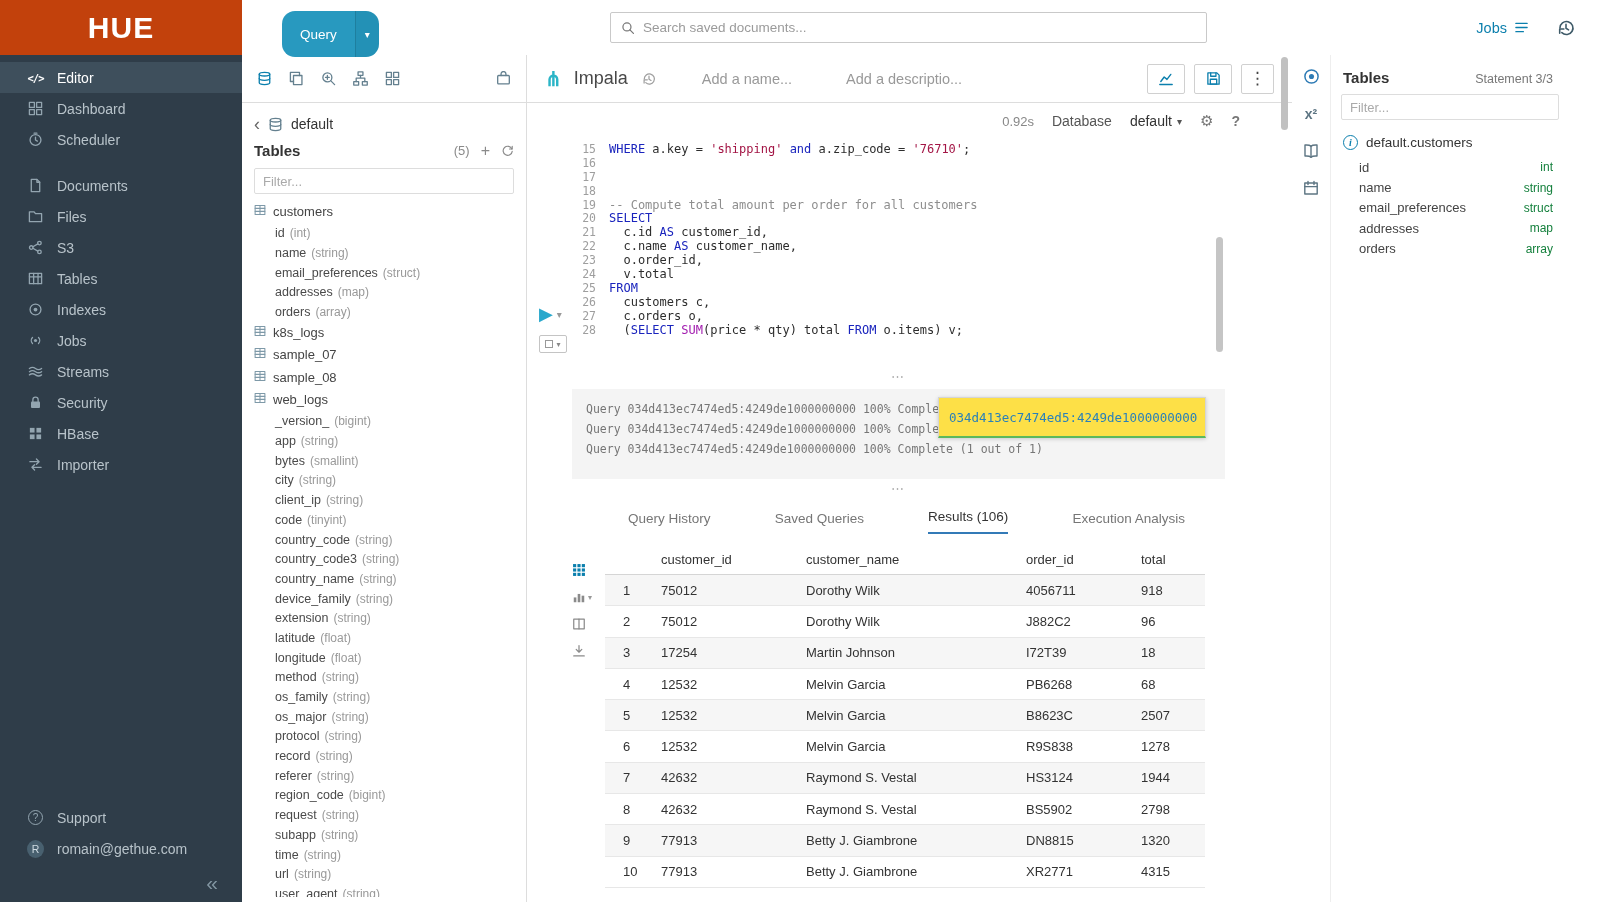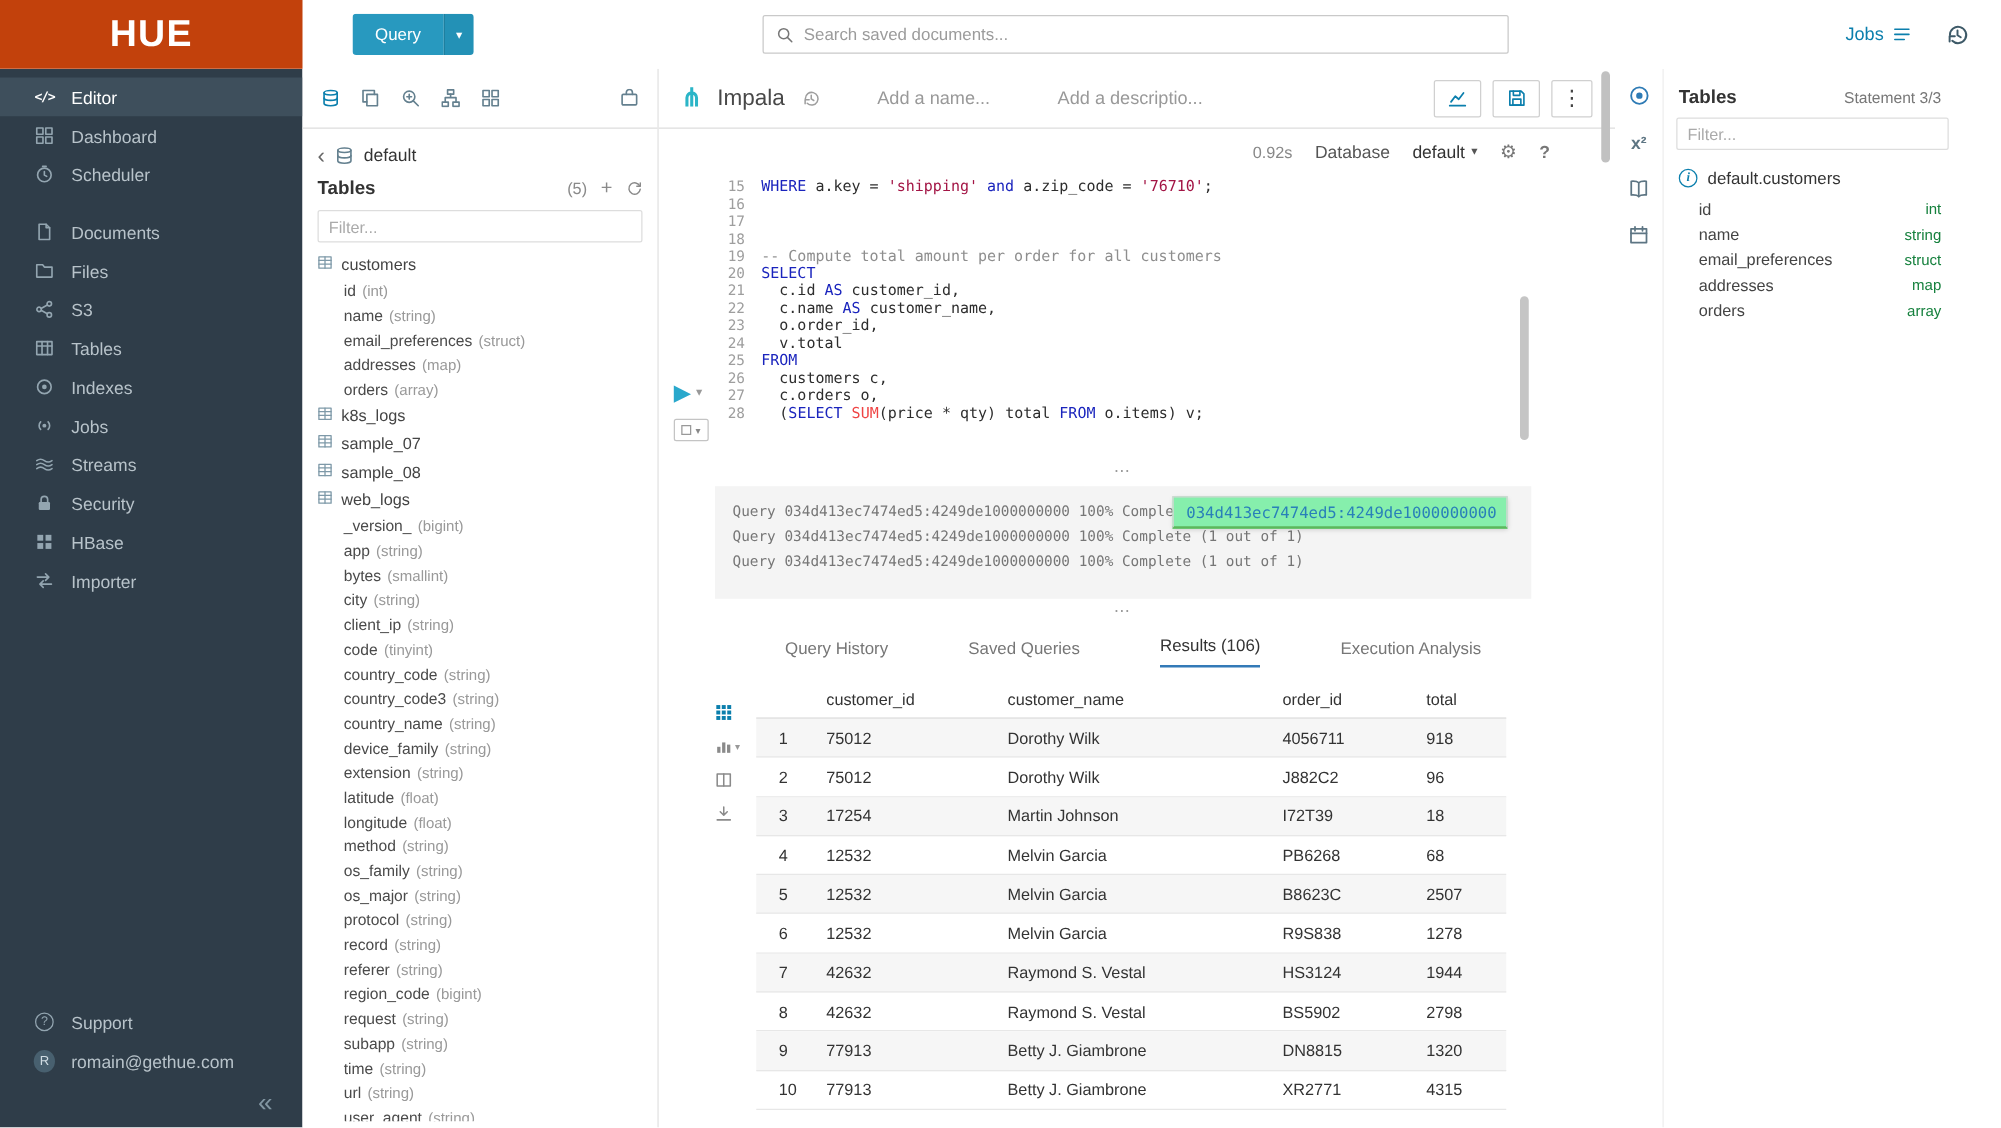--- a/index.html
+++ b/index.html
@@ -5,21 +5,21 @@
 *{box-sizing:border-box;margin:0;padding:0}
 html,body{width:1601px;height:902px;overflow:hidden;background:#fff;font-family:"Liberation Sans",sans-serif}
 .app{position:absolute;left:0;top:0;width:1601px;height:902px;overflow:hidden}
 [data-interactable="true"]{cursor:pointer}
 svg{display:block}
 
 
 .topbar{position:absolute;left:0;top:0;width:1601px;height:55px;background:#fff;z-index:5}
 .logo{position:absolute;left:0;top:0;width:242px;height:55px;background:#c2410c;display:flex;align-items:center;justify-content:center}
 .logo-text{color:#fff;font-size:30px;font-weight:bold;letter-spacing:1px}
-.query-btn{position:absolute;left:282px;top:11px;height:33px;display:flex;border-radius:3px;overflow:hidden}
+.query-btn{position:absolute;left:282px;top:11px;height:46px;display:flex;border-radius:13px;overflow:hidden}
 .query-main{background:#2899bf;color:#fff;font-size:13.5px;display:flex;align-items:center;padding:0 18px}
 .query-caret{background:#2391b6;color:#fff;display:flex;align-items:center;padding:0 9px;font-size:10px;border-left:1px solid rgba(0,0,0,.12)}
 .global-search{position:absolute;left:610px;top:12px;width:597px;height:31px;border:1px solid #c9c9c9;border-radius:2px;display:flex;align-items:center;padding:0 10px;gap:8px;background:#fff}
 .global-search .s-ic{color:#777;display:flex}
 .search-input{border:none;outline:none;flex:1;font-size:13.5px;color:#333;font-family:inherit}
 .search-input::placeholder{color:#9b9b9b}
 .topbar-right{position:absolute;right:0;top:0;height:55px;display:flex;align-items:center;gap:28px;padding-right:26px}
 .jobs-link{display:flex;align-items:center;gap:7px;color:#0b7fad;font-size:14.5px}
 .jobs-link .ic{color:#0b7fad}
 .top-history{color:#3e5a68;display:flex}
@@ -86,29 +86,29 @@
 .run-caret{font-size:10px;color:#999}
 .snippet-btn{position:absolute;left:12px;top:280px;width:28px;height:18px;border:1px solid #c4c4c4;border-radius:2px;display:flex;align-items:center;justify-content:center;gap:3px;color:#888;font-size:8px}
 .snip-box{width:8px;height:8px;border:1.2px solid #999}
 .code-area{position:absolute;left:45px;top:88px;width:650px}
 .code-line{display:flex;height:13.9px;line-height:13.9px;font-family:"DejaVu Sans Mono",monospace;font-size:12px;white-space:pre}
 .gutter{width:24px;flex:none;text-align:right;color:#9e9e9e;margin-right:13px;font-size:11.5px}
 .code-text{color:#2d2d2d}
 .tok-k{color:#1a24bd}
 .tok-s{color:#a31545}
 .tok-c{color:#8e8e8e}
-.tok-f{color:#ef4444}
+.tok-f{color:#a21caf}
 .code-scrollbar{position:absolute;left:689px;top:182px;width:7px;height:115px;background:#c5c5c5;border-radius:4px}
 .page-scrollbar{position:absolute;left:1281px;top:57px;width:7px;height:73px;background:#c1c1c1;border-radius:4px;z-index:6}
 .splitter{position:absolute;left:45px;width:653px;text-align:center;color:#9a9a9a;font-size:13px;letter-spacing:2px;height:12px;line-height:10px}
 .splitter.s1{top:317px}
 .splitter.s2{top:429px}
 .log-panel{position:absolute;left:45px;top:334px;width:653px;height:90px;background:#f4f4f4;padding:10px 14px;font-family:"DejaVu Sans Mono",monospace;font-size:11.5px;color:#767676}
 .log-line{height:20px;line-height:20px;white-space:pre}
-.log-overlay{position:absolute;left:411px;top:342px;width:268px;height:26px;background:#86efac;border:1px solid #d5d5d5;border-bottom:2px solid #5cb85c;box-shadow:0 1px 4px rgba(0,0,0,.18);display:flex;align-items:center;padding:0 10px;font-family:"DejaVu Sans Mono",monospace;font-size:12.5px;color:#2980b9}
+.log-overlay{position:absolute;left:411px;top:342px;width:268px;height:41px;background:#fde047;border:1px solid #d5d5d5;border-bottom:2px solid #5cb85c;box-shadow:0 1px 4px rgba(0,0,0,.18);display:flex;align-items:center;padding:0 10px;font-family:"DejaVu Sans Mono",monospace;font-size:12.5px;color:#2980b9}
 .tabs{position:absolute;left:45px;top:449px;width:653px;display:flex;justify-content:space-between;padding:0 40px 0 56px;align-items:flex-end;height:30px}
 .tab{font-size:13.5px;color:#767676;padding-bottom:8px}
 .tab.active{color:#333;border-bottom:2px solid #337ab7;font-weight:normal}
 .res-strip{position:absolute;left:45px;top:508px;display:flex;flex-direction:column;gap:13px;align-items:flex-start}
 .res-strip .ri{color:#8a8a8a;display:flex;align-items:center;gap:2px}
 .res-strip .ri.active{color:#0b7fad}
 .ri-caret{font-size:8px;color:#999}
 .res-table{position:absolute;left:78px;top:490px;width:600px;font-size:13px;color:#333}
 .res-hrow{display:flex;align-items:center;height:30px;font-weight:normal;border-bottom:1px solid #d5d5d5}
 .res-row{display:flex;align-items:center;height:31.3px;border-bottom:1px solid #e7e7e7}

